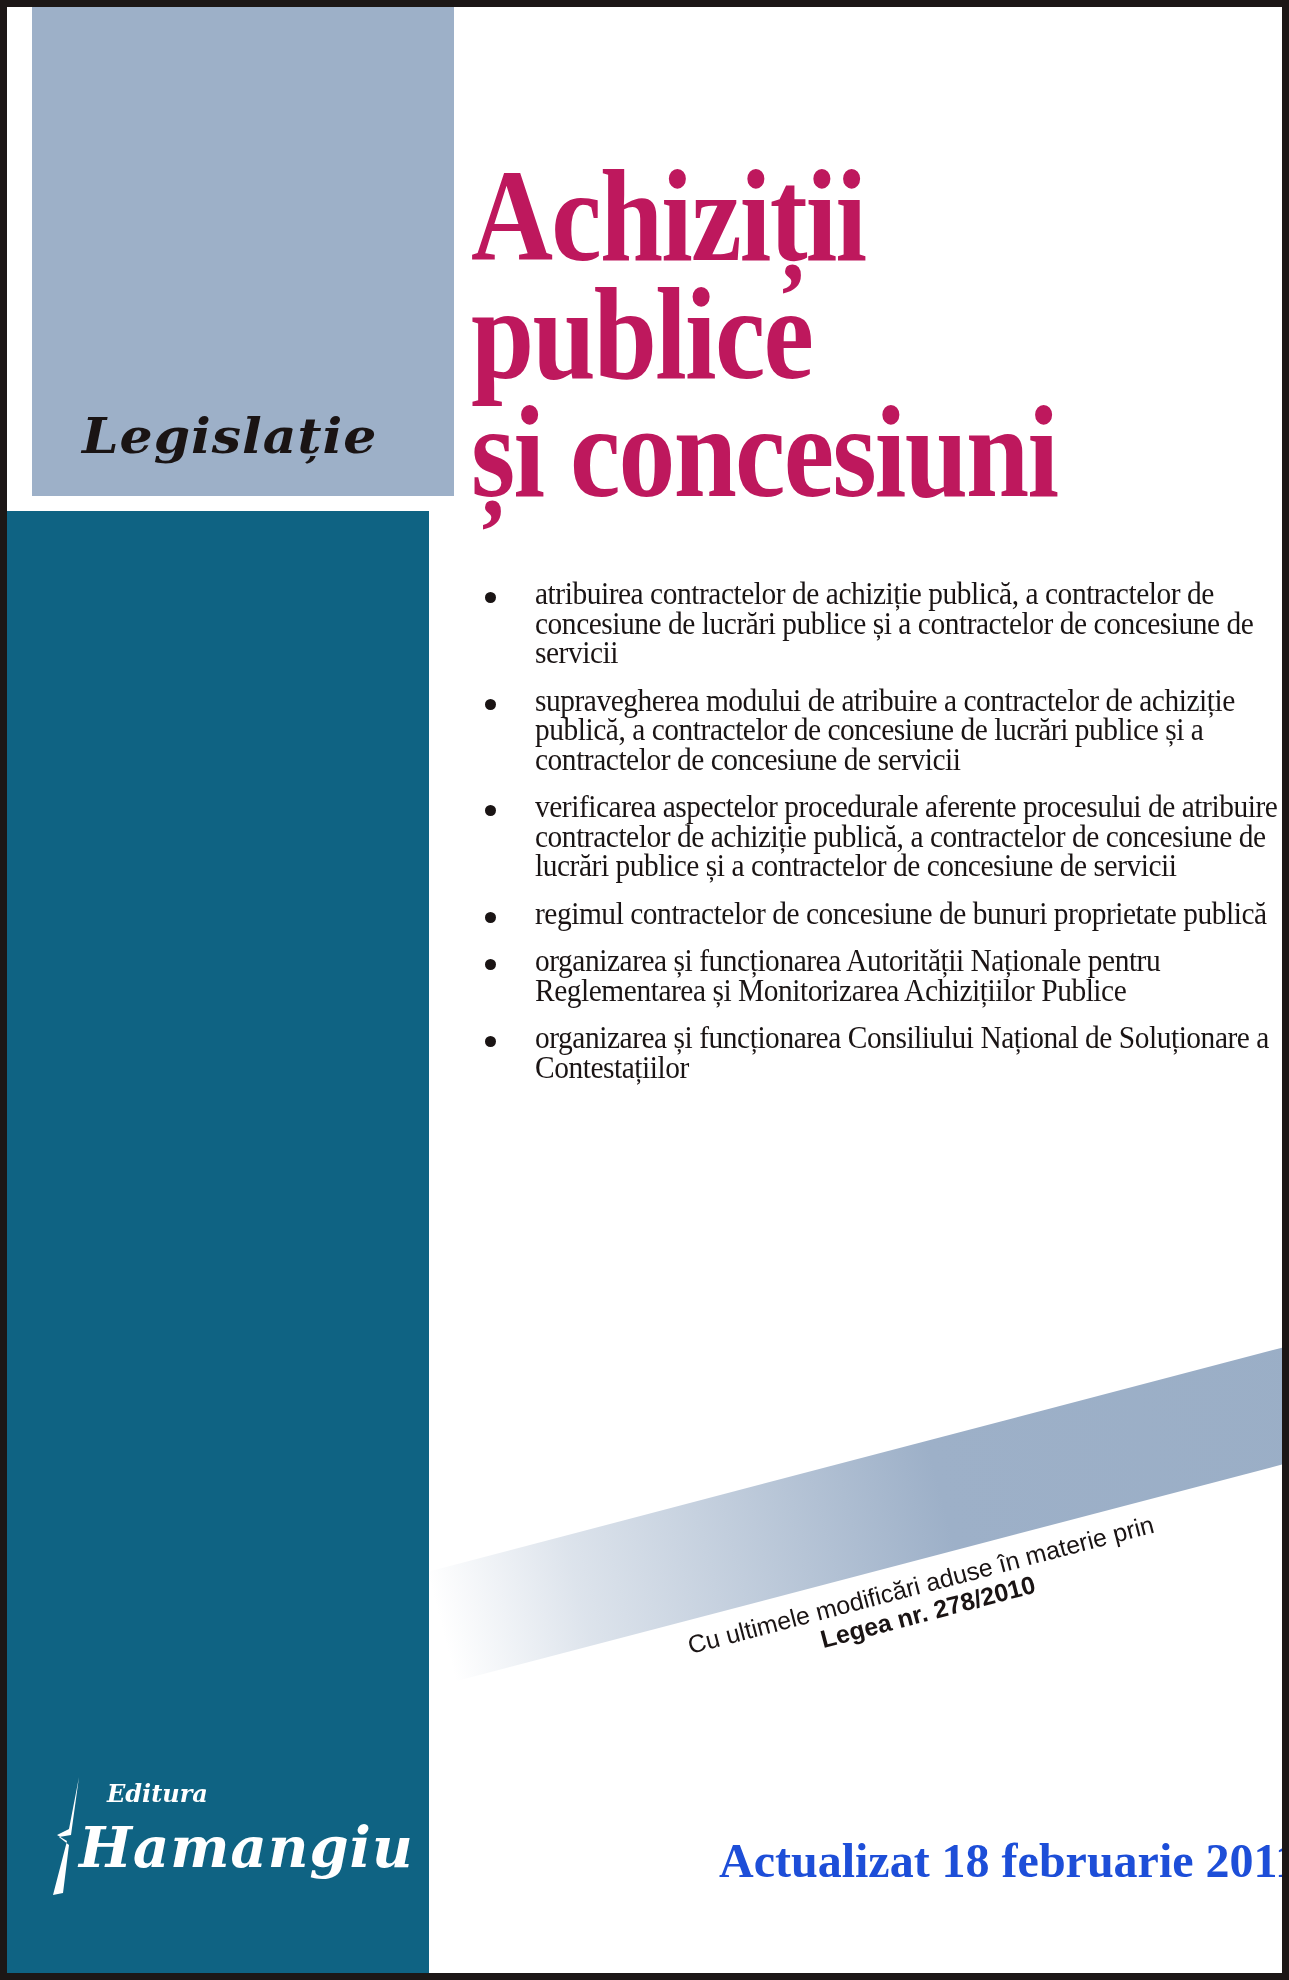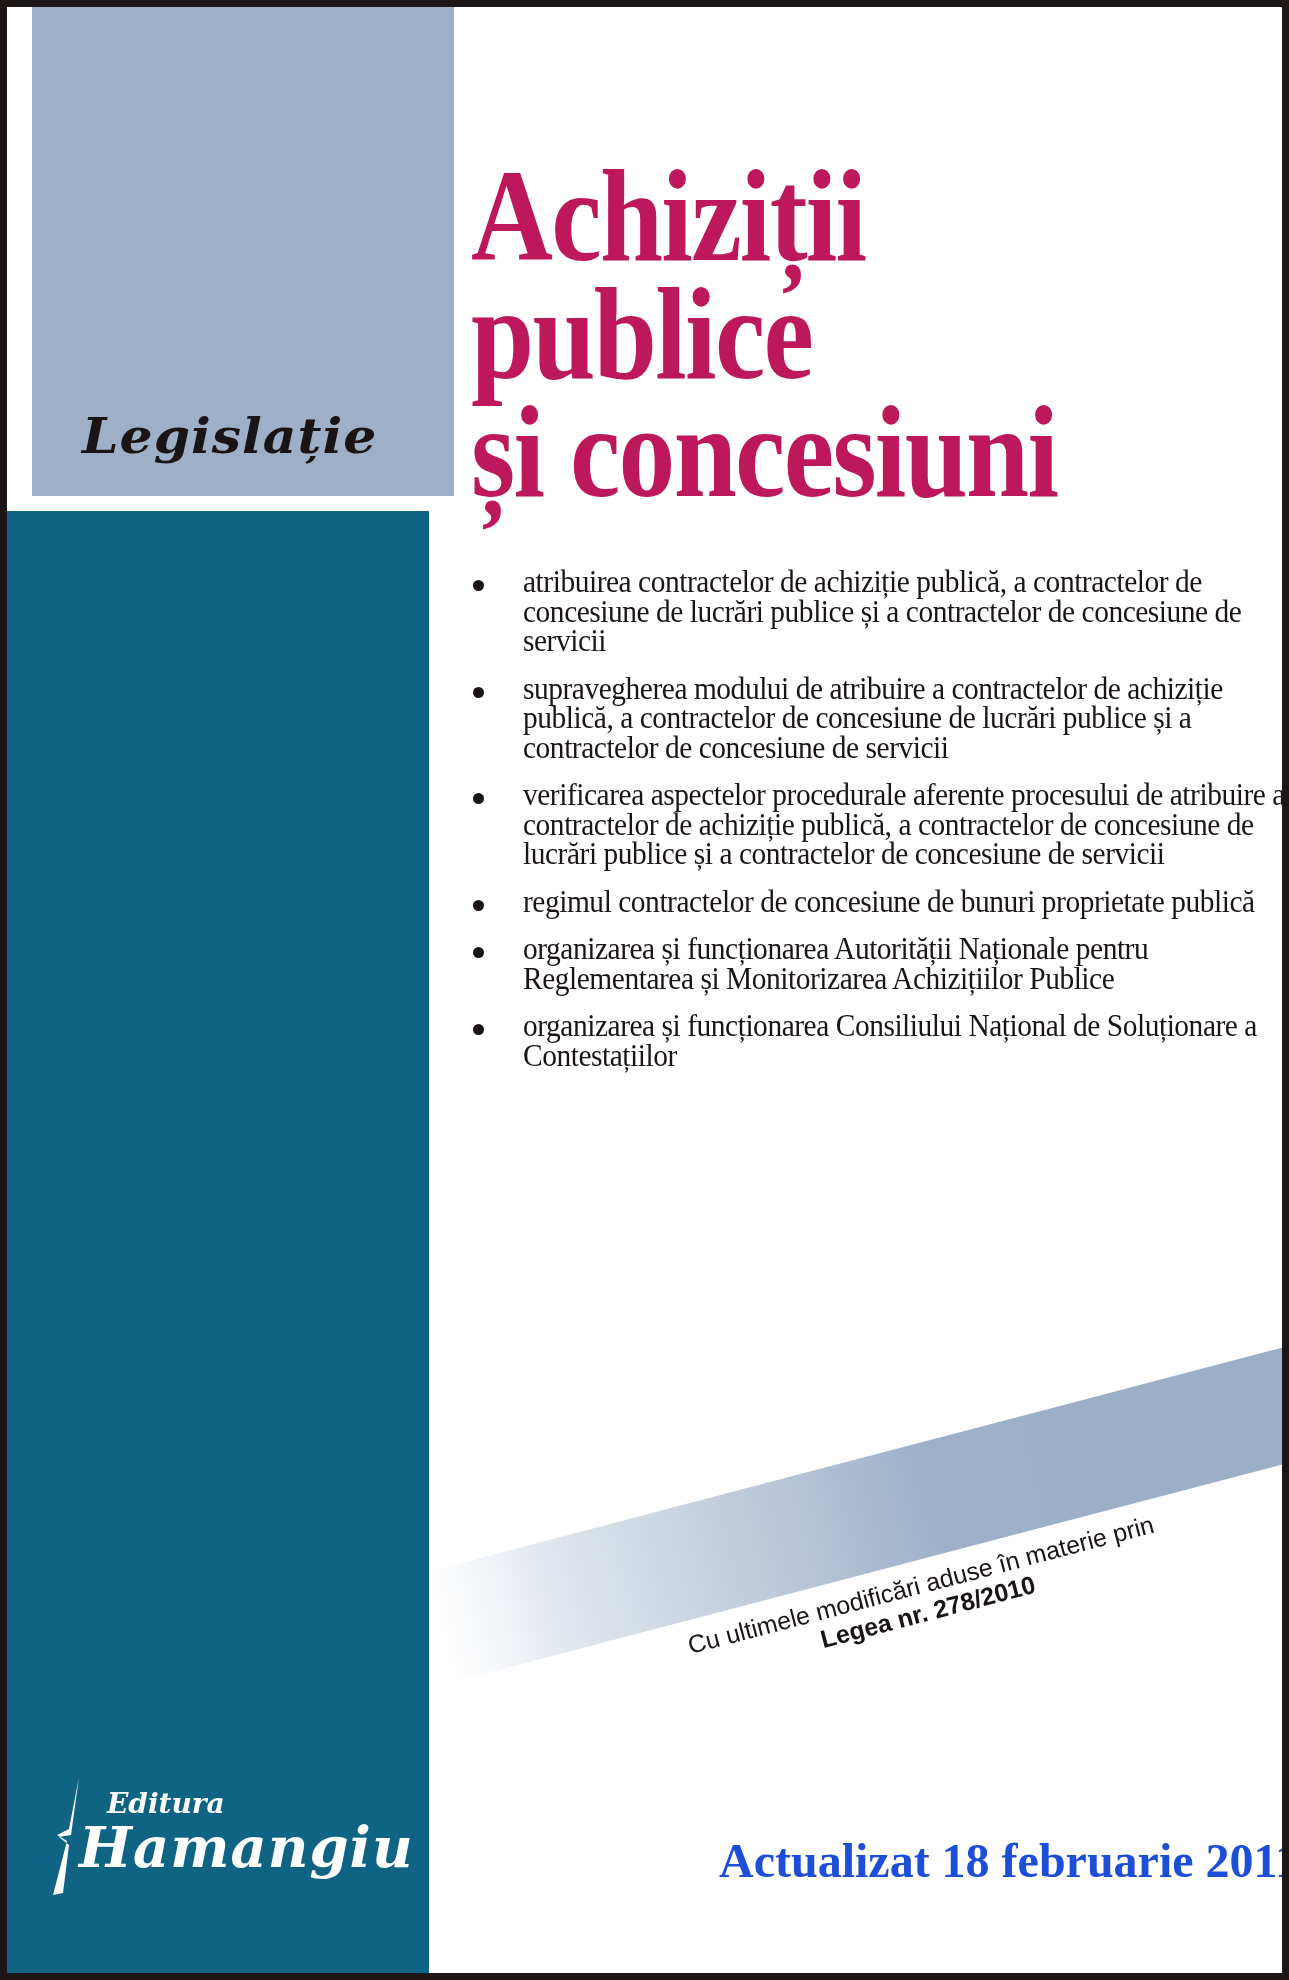--- a/index.html
+++ b/index.html
@@ -29,21 +29,21 @@
   }
   .title {
     position: absolute; left: 464px; top: 150px; width: 800px;
     font-family: "Liberation Serif", serif; font-weight: bold;
     font-size: 132px; line-height: 118px; color: #be185d;
     letter-spacing: -2px;
   }
   .title span { display: block; transform: scaleX(0.86); transform-origin: left center; white-space: nowrap; }
   .topics {
     position: absolute; left: 466px; top: 560px; width: 780px;
-    margin: 0; padding: 0; list-style: none;
+    margin: 12px; padding: 0; list-style: none;
   }
   .topic {
     position: relative; padding-left: 50px; margin-bottom: 18px;
   }
   .topic-bullet {
     position: absolute; left: 0; top: 13px; width: 11px; height: 11px;
     border-radius: 50%; background: #1a1414;
   }
   .topic-text {
     display: block;
@@ -62,23 +62,23 @@
     transform-origin: left top; transform: rotate(-14.7deg);
     font-family: "Liberation Sans", sans-serif; color: #1a1414; text-align: center;
   }
   .banner-line1 { display: block; font-size: 25px; line-height: 28px; white-space: nowrap; }
   .banner-line2 { display: block; font-size: 25px; line-height: 28px; font-weight: bold; }
   .logo {
     position: absolute; left: 42px; top: 1768px; width: 360px; height: 120px;
     color: #ffffff;
   }
   .logo-editura {
-    position: absolute; left: 58px; top: 12px;
+    position: absolute; left: 58px; top: 4px;
     font-family: "DejaVu Serif", serif; font-style: italic; font-weight: bold;
-    font-size: 28px;
+    font-size: 24px;
   }
   .logo-name {
     position: absolute; left: 30px; top: 39px;
     font-family: "DejaVu Serif", serif; font-style: italic; font-weight: bold;
     font-size: 56px; letter-spacing: 1px;
   }
   .logo-mark {
     position: absolute; left: 0; top: 0; width: 40px; height: 120px;
   }
   .date {

